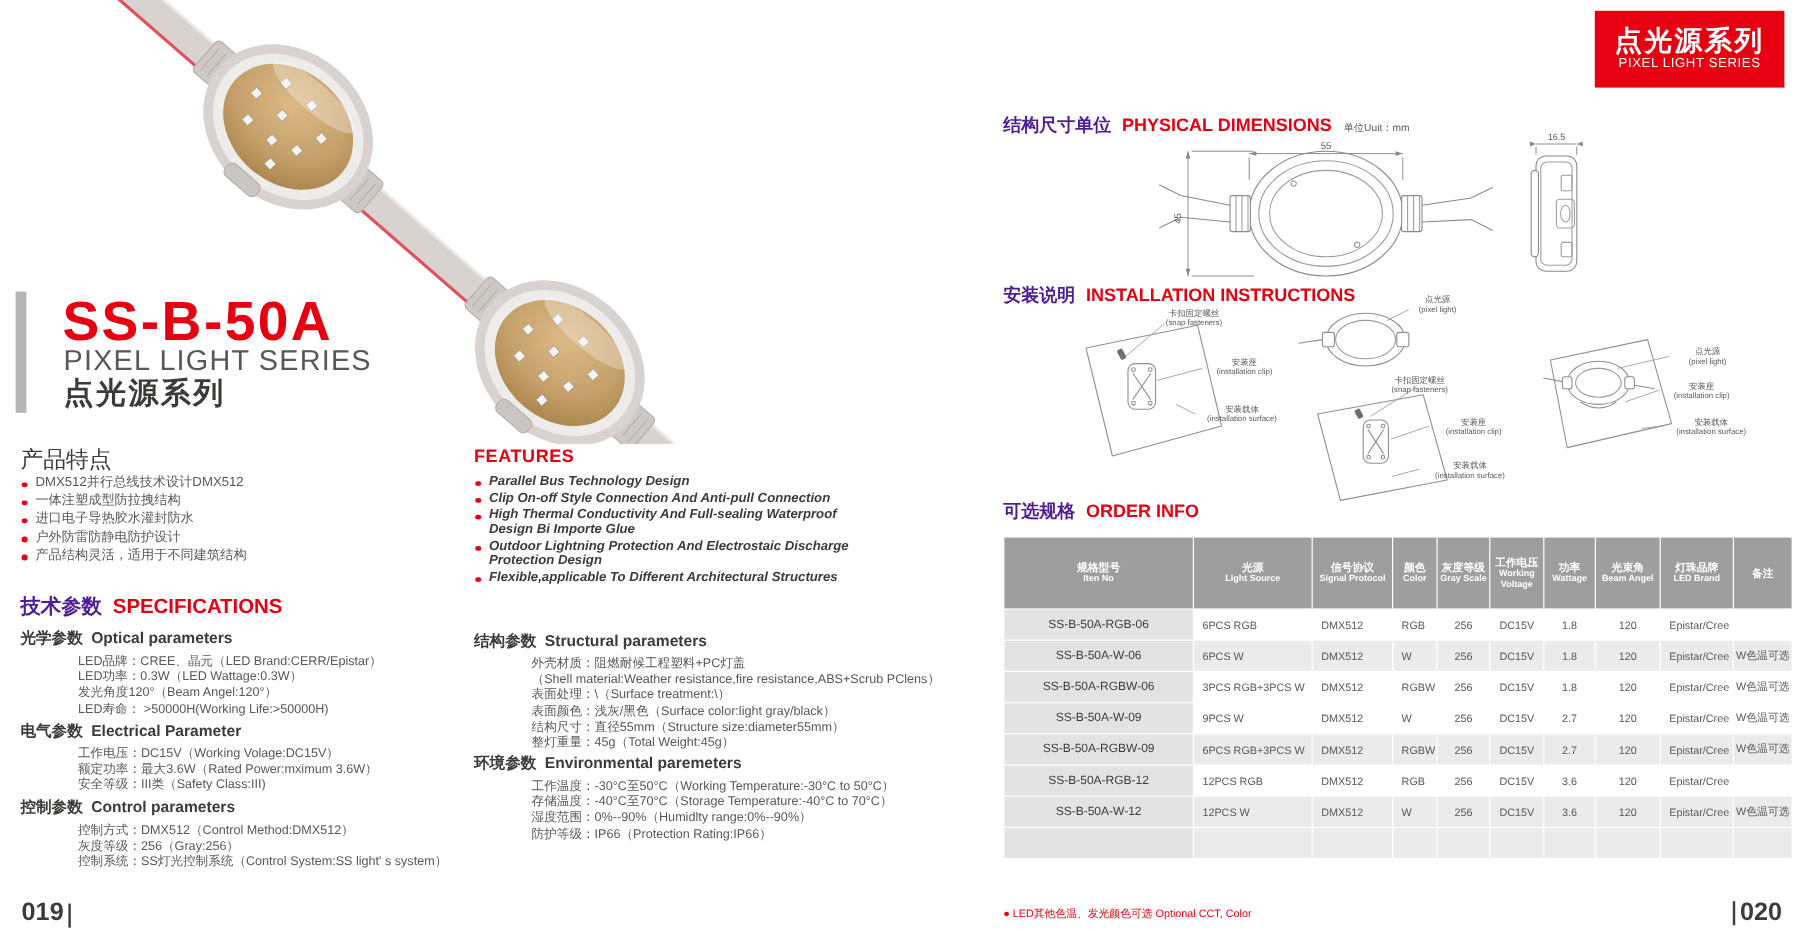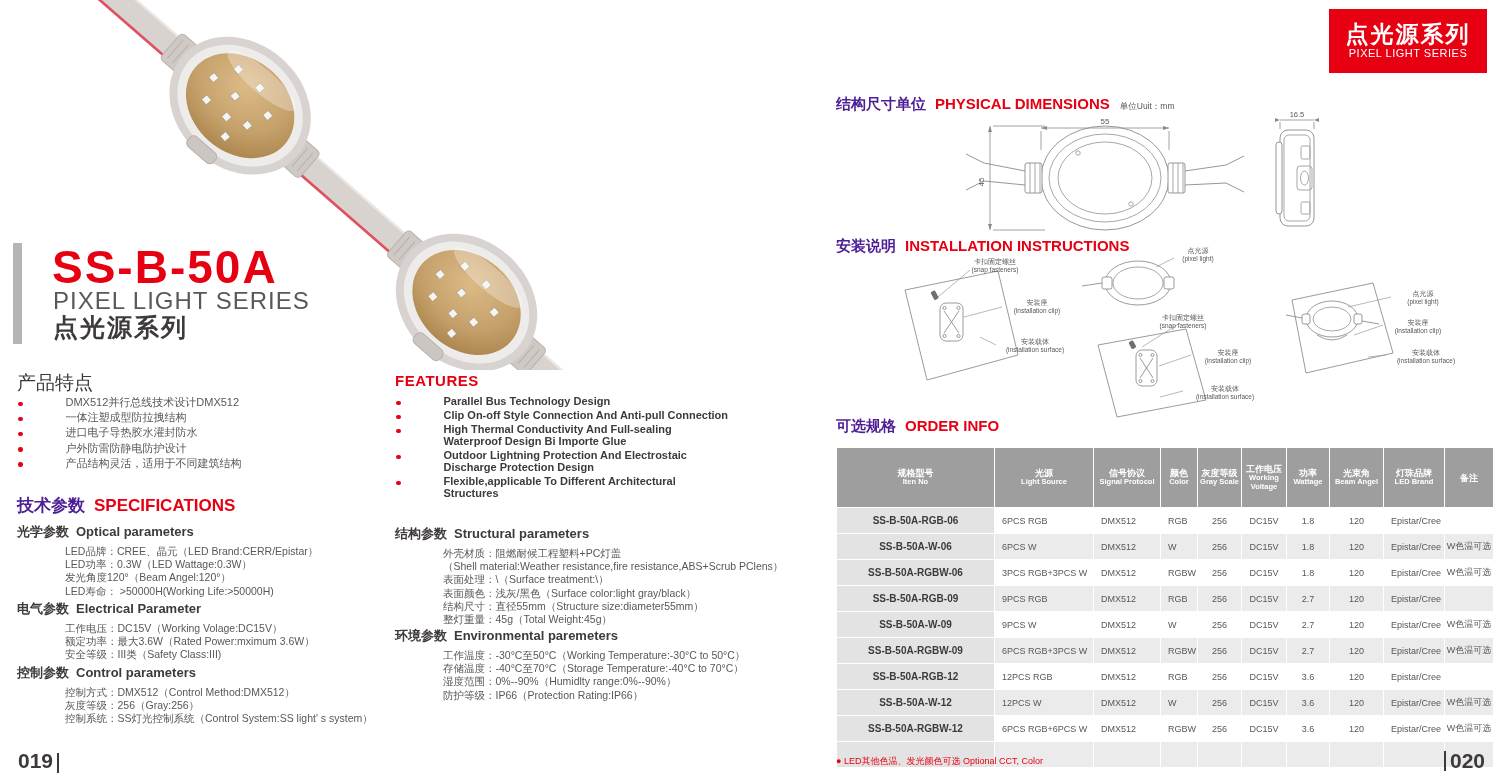--- a/index.html
+++ b/index.html
@@ -19,25 +19,25 @@
   
   .sec-head { font-size:15px; font-weight:bold; white-space:nowrap; }
   .sec-head .cn { color:#4c1d95; }
   .sec-head .en { color:#e60012; margin-left:9px; }
   .sec-head .unit { font-size:8.5px; font-weight:normal; color:#595757; margin-left:10px; }
   .big-head { font-size:19px; font-weight:normal; color:#3e3a39; }
   .spec-head { font-size:17px; }
 
   
   .bullets { width:360px; }
-  .bullet-item { display:flex; align-items:flex-start;gap:36px; }
+  .bullet-item { display:flex; align-items:flex-start; }
   .bullet-item .dot { flex:none; width:4.5px; height:4.5px; border-radius:50%; background:#e60012; margin:4.5px 7px 0 1px; }
   .cn-bullets .bullet-item { margin-bottom:4.2px; }
   .cn-bullets .btxt { font-size:11px; line-height:11px; color:#595757; }
-  .en-bullets { width:335px; }
+  .en-bullets { width:335px;font-style:italic; }
   .en-bullets .bullet-item { margin-bottom:2.4px; }
   .en-bullets .btxt { font-size:11px; line-height:11.8px; font-weight:bold; color:#3e3a39; }
 
   
   .pg { width:372px; }
   .pg-title { font-size:13px; font-weight:bold; color:#3e3a39; margin-bottom:4px; white-space:nowrap; }
   .pg-title .pg-en { margin-left:7px; }
   .pg-line { font-size:10.5px; line-height:13.2px; color:#595757; white-space:nowrap;padding-left:48px; }
 
   
@@ -53,21 +53,21 @@
   .badge .ben { color:#fff; font-size:11px; letter-spacing:0.5px; line-height:13px; }
 
   
   table.order { border-collapse:separate; border-spacing:1.5px; background:#fff; table-layout:fixed; width:650px; }
   table.order th { background:#9e9e9e; color:#fff; padding:16px 1px; vertical-align:middle; height:27px; }
   table.order th .hcn { font-size:9px; font-weight:bold; line-height:10px; }
   table.order th .hen { font-size:7.5px; font-weight:bold; line-height:8.5px; }
   table.order td { height:23px; font-size:9px; color:#595757; text-align:center; overflow:hidden; white-space:nowrap; }
   table.order tr.odd  td { background:#ffffff; }
   table.order tr.even td { background:#ebebeb; }
-  table.order td.c-item { background:#e3e3e3 !important; font-size:10px; font-weight:bold; color:#3e3a39; }
+  table.order td.c-item { background:#e3e3e3 !important; font-size:10px; font-weight:normal; color:#3e3a39; }
   table.order td.c-left { text-align:left; padding-left:7px; }
   .footnote { font-size:9px; color:#e60012; white-space:nowrap; }
 
   
   .ilabel { position:absolute; text-align:center; color:#595757; }
   .ilabel .lcn { font-size:7px; line-height:8px; }
   .ilabel .len { font-size:6.5px; line-height:7.5px; }
 
   svg { display:block; }
 </style>
@@ -477,32 +477,20 @@
           <td class="c-left">3PCS RGB+3PCS W</td>
           <td class="c-left">DMX512</td>
           <td class="c-left">RGBW</td>
           <td>256</td>
           <td>DC15V</td>
           <td>1.8</td>
           <td>120</td>
           <td class="c-left">Epistar/Cree</td>
           <td>W色温可选</td>
         </tr>
-        <tr class="even">
-          <td class="c-item">SS-B-50A-RGB-09</td>
-          <td class="c-left">9PCS RGB</td>
-          <td class="c-left">DMX512</td>
-          <td class="c-left">RGB</td>
-          <td>256</td>
-          <td>DC15V</td>
-          <td>2.7</td>
-          <td>120</td>
-          <td class="c-left">Epistar/Cree</td>
-          <td></td>
-        </tr>
         <tr class="odd">
           <td class="c-item">SS-B-50A-W-09</td>
           <td class="c-left">9PCS W</td>
           <td class="c-left">DMX512</td>
           <td class="c-left">W</td>
           <td>256</td>
           <td>DC15V</td>
           <td>2.7</td>
           <td>120</td>
           <td class="c-left">Epistar/Cree</td>
@@ -530,32 +518,20 @@
           <td>3.6</td>
           <td>120</td>
           <td class="c-left">Epistar/Cree</td>
           <td></td>
         </tr>
         <tr class="even">
           <td class="c-item">SS-B-50A-W-12</td>
           <td class="c-left">12PCS W</td>
           <td class="c-left">DMX512</td>
           <td class="c-left">W</td>
-          <td>256</td>
-          <td>DC15V</td>
-          <td>3.6</td>
-          <td>120</td>
-          <td class="c-left">Epistar/Cree</td>
-          <td>W色温可选</td>
-        </tr>
-        <tr class="odd">
-          <td class="c-item">SS-B-50A-RGBW-12</td>
-          <td class="c-left">6PCS RGB+6PCS W</td>
-          <td class="c-left">DMX512</td>
-          <td class="c-left">RGBW</td>
           <td>256</td>
           <td>DC15V</td>
           <td>3.6</td>
           <td>120</td>
           <td class="c-left">Epistar/Cree</td>
           <td>W色温可选</td>
         </tr>
         <tr class="even">
           <td class="c-item"></td>
           <td class="c-left"></td>

